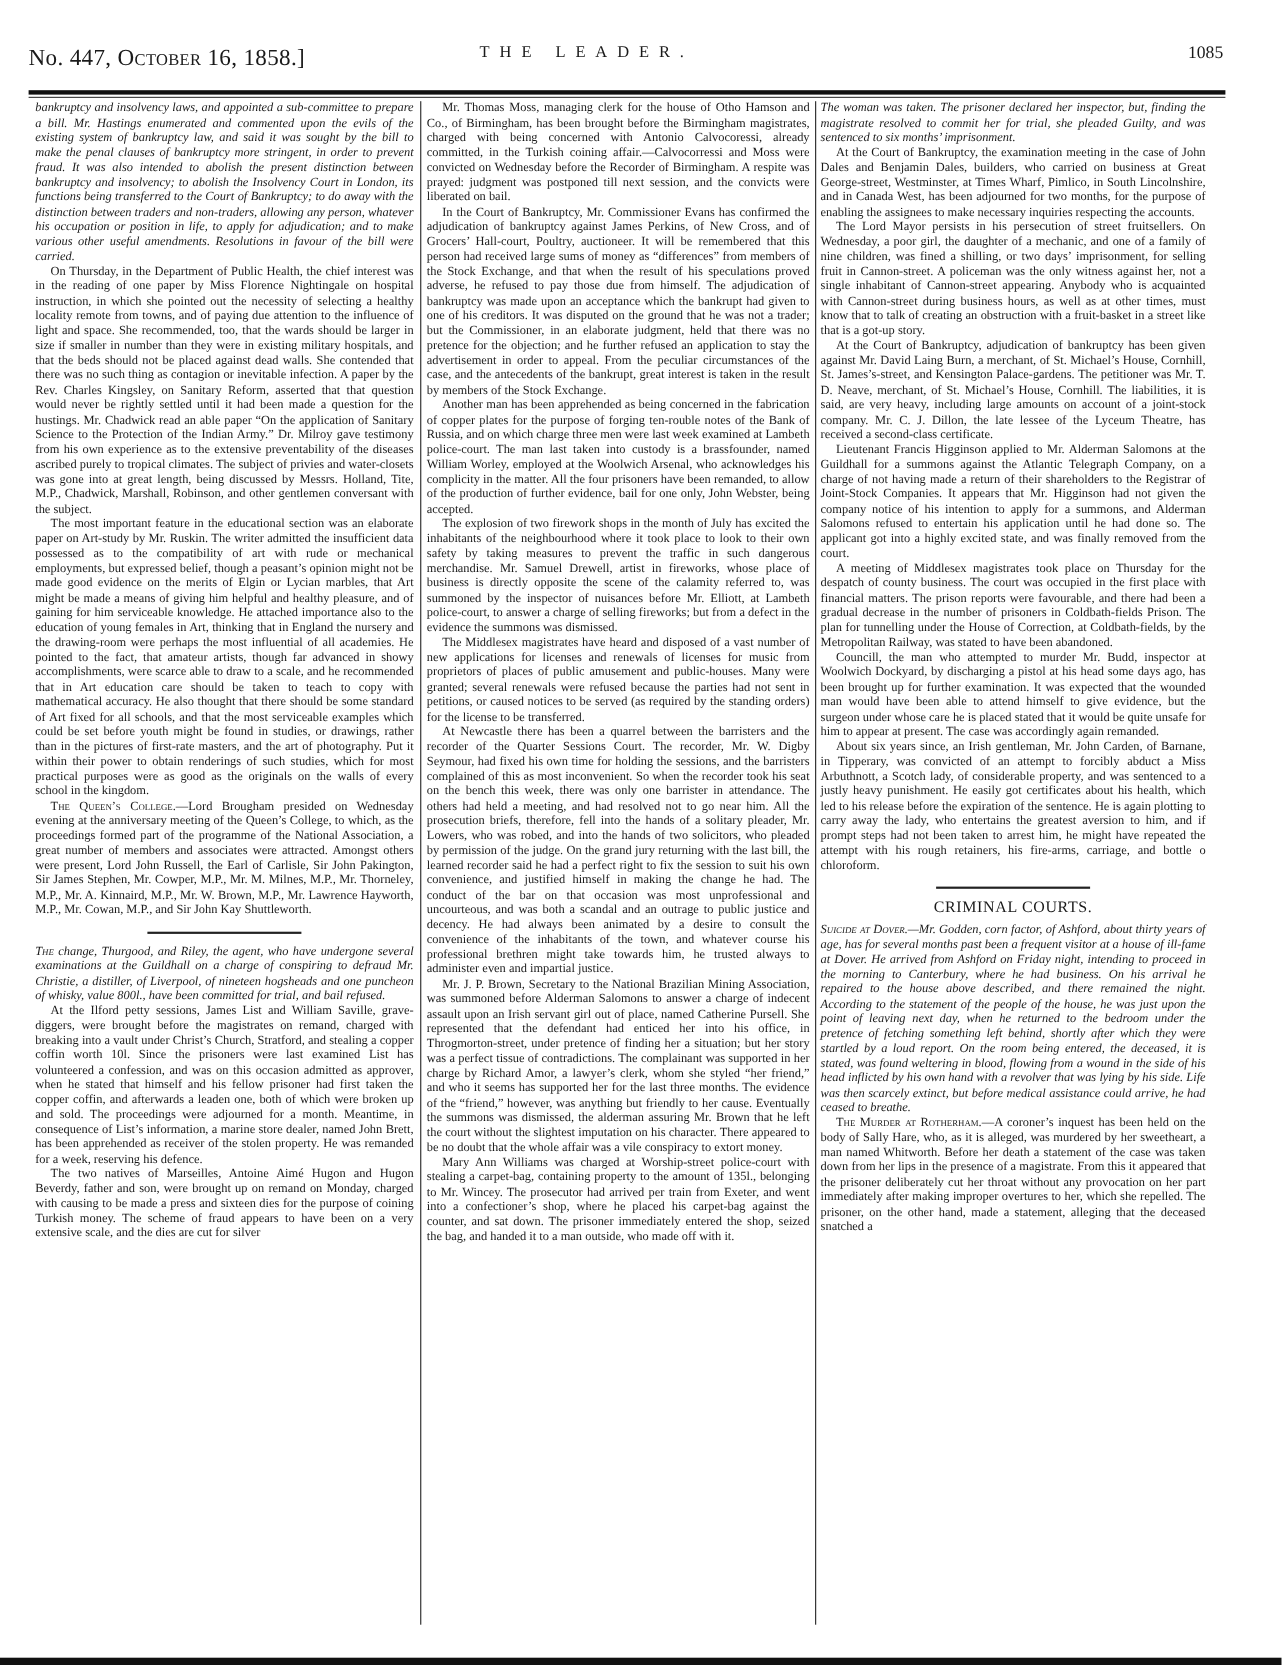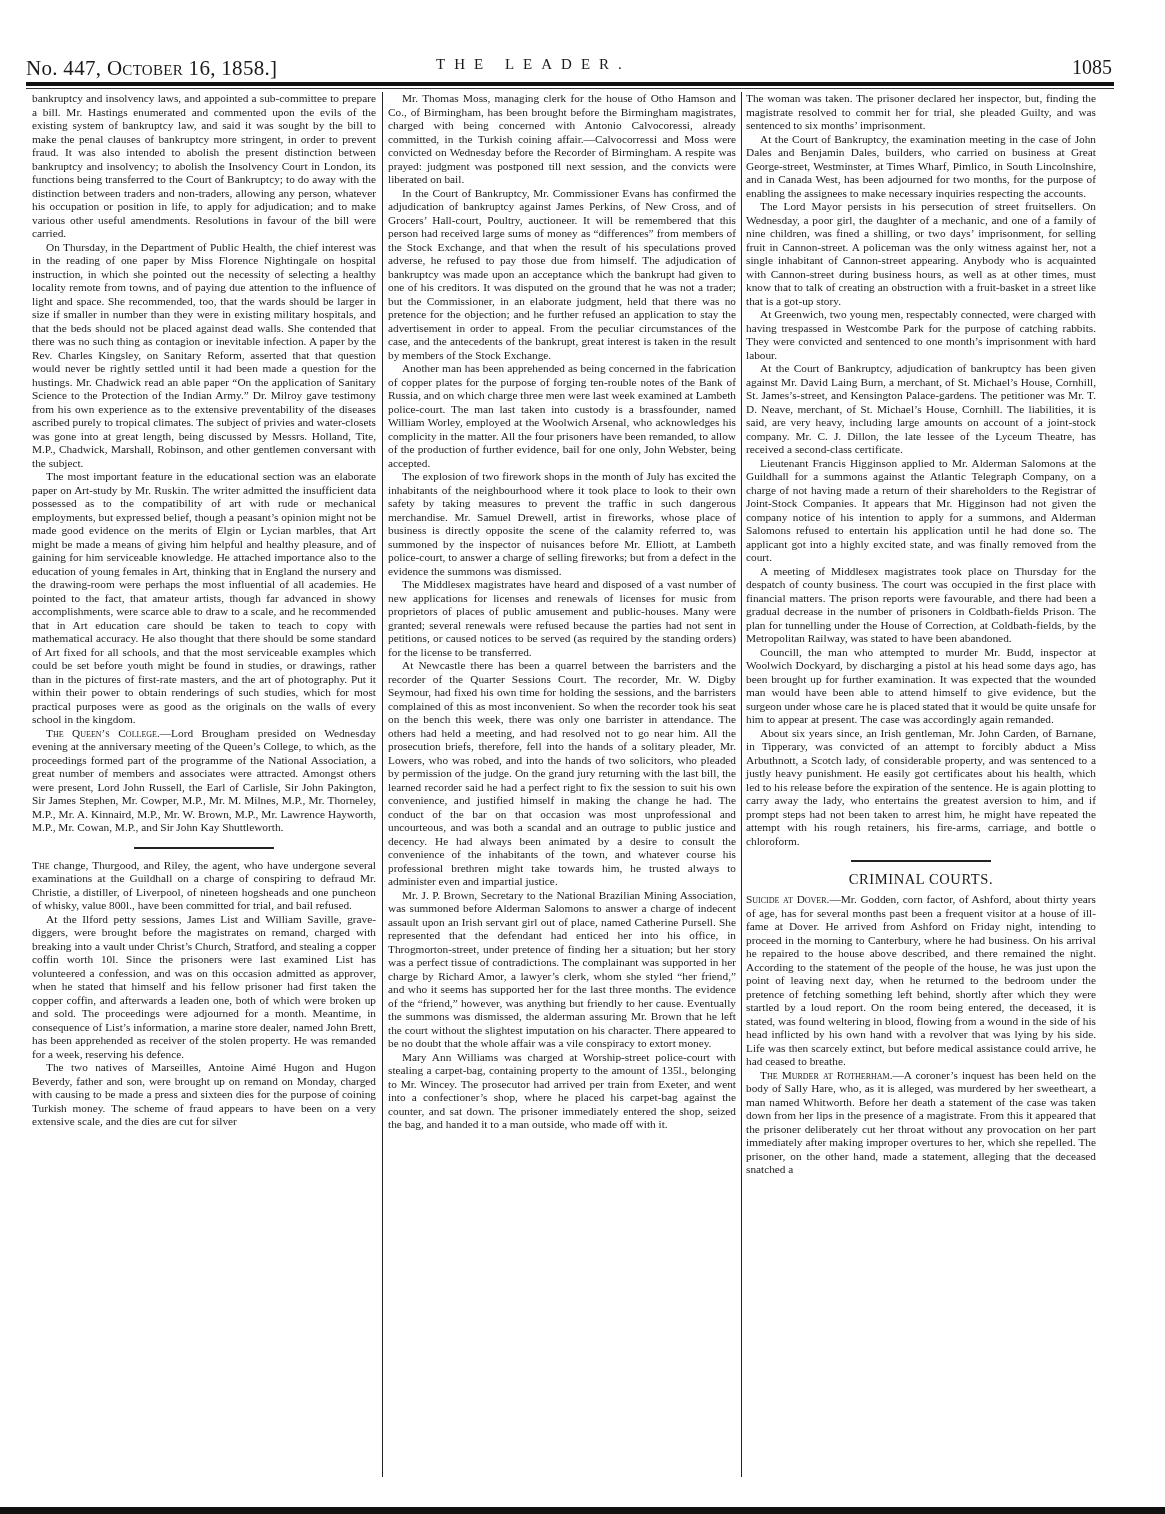--- a/index.html
+++ b/index.html
@@ -1,26 +1,26 @@
 <!DOCTYPE html>
 <html><head>
 <meta charset="utf-8">
 <style>
   html, body { margin: 0; padding: 0; background: #ffffff; }
   body { width: 1165px; height: 1514px; position: relative; overflow: hidden; color: #1a1a1a; font-family: "Liberation Serif", "DejaVu Serif", serif; }
-  .masthead { position: absolute; left: 26px; top: 56px; width: 1100px; height: 40px; }
+  .masthead { position: absolute; left: 26px; top: 40px; width: 1100px; height: 40px; }
   .mast-left { position: absolute; left: 0; top: 0; font-size: 21px; letter-spacing: 0.3px; }
   .mast-left .sc { font-variant: small-caps; }
   .mast-center { position: absolute; left: 410px; top: 0; font-size: 15px; letter-spacing: 9px; }
-  .mast-right { position: absolute; right: 14px; top: 0; font-size: 20px; }
+  .mast-right { position: absolute; right: 14px; top: 0; font-size: 16px; }
   .rule-thick { position: absolute; left: 26px; top: 82px; width: 1088px; height: 4px; background: #111; }
   .rule-thin { position: absolute; left: 26px; top: 88px; width: 1088px; height: 1px; background: #333; }
   .col { position: absolute; top: 92px; font-size: 11.3px; line-height: 13.5px; text-align: justify; hyphens: auto; }
   .col p { margin: 0; text-indent: 14px; }
-  .col p.first { text-indent: 0; }
+  .col p.first { text-indent: 0; font-style: italic; }
   #col1 { left: 32px; width: 344px; }
   #col2 { left: 388px; width: 348px; }
   #col3 { left: 746px; width: 350px; }
   .vrule { position: absolute; top: 92px; width: 1px; background: #222; height: 1385px; }
   #vr1 { left: 382px; }
   #vr2 { left: 741px; }
   .sep { width: 140px; height: 2px; background: #222; margin: 12px auto 10px auto; }
   .heading { text-align: center; font-size: 14.5px; line-height: 15px; letter-spacing: 0.6px; margin: 4px 0 6px 0; text-indent: 0; }
   .sc { font-variant: small-caps; }
   .bottom-bar { position: absolute; left: 0; top: 1507px; width: 1165px; height: 7px; background: #111; }
@@ -61,21 +61,20 @@
   <p>The Middlesex magistrates have heard and disposed of a vast number of new applications for licenses and renewals of licenses for music from proprietors of places of public amusement and public-houses. Many were granted; several renewals were refused because the parties had not sent in petitions, or caused notices to be served (as required by the standing orders) for the license to be transferred.</p>
   <p>At Newcastle there has been a quarrel between the barristers and the recorder of the Quarter Sessions Court. The recorder, Mr. W. Digby Seymour, had fixed his own time for holding the sessions, and the barristers complained of this as most inconvenient. So when the recorder took his seat on the bench this week, there was only one barrister in attendance. The others had held a meeting, and had resolved not to go near him. All the prosecution briefs, therefore, fell into the hands of a solitary pleader, Mr. Lowers, who was robed, and into the hands of two solicitors, who pleaded by permission of the judge. On the grand jury returning with the last bill, the learned recorder said he had a perfect right to fix the session to suit his own convenience, and justified himself in making the change he had. The conduct of the bar on that occasion was most unprofessional and uncourteous, and was both a scandal and an outrage to public justice and decency. He had always been animated by a desire to consult the convenience of the inhabitants of the town, and whatever course his professional brethren might take towards him, he trusted always to administer even and impartial justice.</p>
   <p>Mr. J. P. Brown, Secretary to the National Brazilian Mining Association, was summoned before Alderman Salomons to answer a charge of indecent assault upon an Irish servant girl out of place, named Catherine Pursell. She represented that the defendant had enticed her into his office, in Throgmorton-street, under pretence of finding her a situation; but her story was a perfect tissue of contradictions. The complainant was supported in her charge by Richard Amor, a lawyer’s clerk, whom she styled “her friend,” and who it seems has supported her for the last three months. The evidence of the “friend,” however, was anything but friendly to her cause. Eventually the summons was dismissed, the alderman assuring Mr. Brown that he left the court without the slightest imputation on his character. There appeared to be no doubt that the whole affair was a vile conspiracy to extort money.</p>
   <p>Mary Ann Williams was charged at Worship-street police-court with stealing a carpet-bag, containing property to the amount of 135l., belonging to Mr. Wincey. The prosecutor had arrived per train from Exeter, and went into a confectioner’s shop, where he placed his carpet-bag against the counter, and sat down. The prisoner immediately entered the shop, seized the bag, and handed it to a man outside, who made off with it.</p>
 </div>
 
 <div class="col" id="col3">
   <p class="first">The woman was taken. The prisoner declared her inspector, but, finding the magistrate resolved to commit her for trial, she pleaded Guilty, and was sentenced to six months’ imprisonment.</p>
   <p>At the Court of Bankruptcy, the examination meeting in the case of John Dales and Benjamin Dales, builders, who carried on business at Great George-street, Westminster, at Times Wharf, Pimlico, in South Lincolnshire, and in Canada West, has been adjourned for two months, for the purpose of enabling the assignees to make necessary inquiries respecting the accounts.</p>
   <p>The Lord Mayor persists in his persecution of street fruitsellers. On Wednesday, a poor girl, the daughter of a mechanic, and one of a family of nine children, was fined a shilling, or two days’ imprisonment, for selling fruit in Cannon-street. A policeman was the only witness against her, not a single inhabitant of Cannon-street appearing. Anybody who is acquainted with Cannon-street during business hours, as well as at other times, must know that to talk of creating an obstruction with a fruit-basket in a street like that is a got-up story.</p>
-  <p>At Greenwich, two young men, respectably connected, were charged with having trespassed in Westcombe Park for the purpose of catching rabbits. They were convicted and sentenced to one month’s imprisonment with hard labour.</p>
   <p>At the Court of Bankruptcy, adjudication of bankruptcy has been given against Mr. David Laing Burn, a merchant, of St. Michael’s House, Cornhill, St. James’s-street, and Kensington Palace-gardens. The petitioner was Mr. T. D. Neave, merchant, of St. Michael’s House, Cornhill. The liabilities, it is said, are very heavy, including large amounts on account of a joint-stock company. Mr. C. J. Dillon, the late lessee of the Lyceum Theatre, has received a second-class certificate.</p>
   <p>Lieutenant Francis Higginson applied to Mr. Alderman Salomons at the Guildhall for a summons against the Atlantic Telegraph Company, on a charge of not having made a return of their shareholders to the Registrar of Joint-Stock Companies. It appears that Mr. Higginson had not given the company notice of his intention to apply for a summons, and Alderman Salomons refused to entertain his application until he had done so. The applicant got into a highly excited state, and was finally removed from the court.</p>
   <p>A meeting of Middlesex magistrates took place on Thursday for the despatch of county business. The court was occupied in the first place with financial matters. The prison reports were favourable, and there had been a gradual decrease in the number of prisoners in Coldbath-fields Prison. The plan for tunnelling under the House of Correction, at Coldbath-fields, by the Metropolitan Railway, was stated to have been abandoned.</p>
   <p>Councill, the man who attempted to murder Mr. Budd, inspector at Woolwich Dockyard, by discharging a pistol at his head some days ago, has been brought up for further examination. It was expected that the wounded man would have been able to attend himself to give evidence, but the surgeon under whose care he is placed stated that it would be quite unsafe for him to appear at present. The case was accordingly again remanded.</p>
   <p>About six years since, an Irish gentleman, Mr. John Carden, of Barnane, in Tipperary, was convicted of an attempt to forcibly abduct a Miss Arbuthnott, a Scotch lady, of considerable property, and was sentenced to a justly heavy punishment. He easily got certificates about his health, which led to his release before the expiration of the sentence. He is again plotting to carry away the lady, who entertains the greatest aversion to him, and if prompt steps had not been taken to arrest him, he might have repeated the attempt with his rough retainers, his fire-arms, carriage, and bottle o chloroform.</p>
   <div class="sep"></div>
   <div class="heading">CRIMINAL COURTS.</div>
   <p class="first"><span class="sc">Suicide at Dover.</span><span>—Mr. Godden, corn factor, of Ashford, about thirty years of age, has for several months past been a frequent visitor at a house of ill-fame at Dover. He arrived from Ashford on Friday night, intending to proceed in the morning to Canterbury, where he had business. On his arrival he repaired to the house above described, and there remained the night. According to the statement of the people of the house, he was just upon the point of leaving next day, when he returned to the bedroom under the pretence of fetching something left behind, shortly after which they were startled by a loud report. On the room being entered, the deceased, it is stated, was found weltering in blood, flowing from a wound in the side of his head inflicted by his own hand with a revolver that was lying by his side. Life was then scarcely extinct, but before medical assistance could arrive, he had ceased to breathe.</span></p>
   <p><span class="sc">The Murder at Rotherham.</span><span>—A coroner’s inquest has been held on the body of Sally Hare, who, as it is alleged, was murdered by her sweetheart, a man named Whitworth. Before her death a statement of the case was taken down from her lips in the presence of a magistrate. From this it appeared that the prisoner deliberately cut her throat without any provocation on her part immediately after making improper overtures to her, which she repelled. The prisoner, on the other hand, made a statement, alleging that the deceased snatched a</span></p>
 </div>

